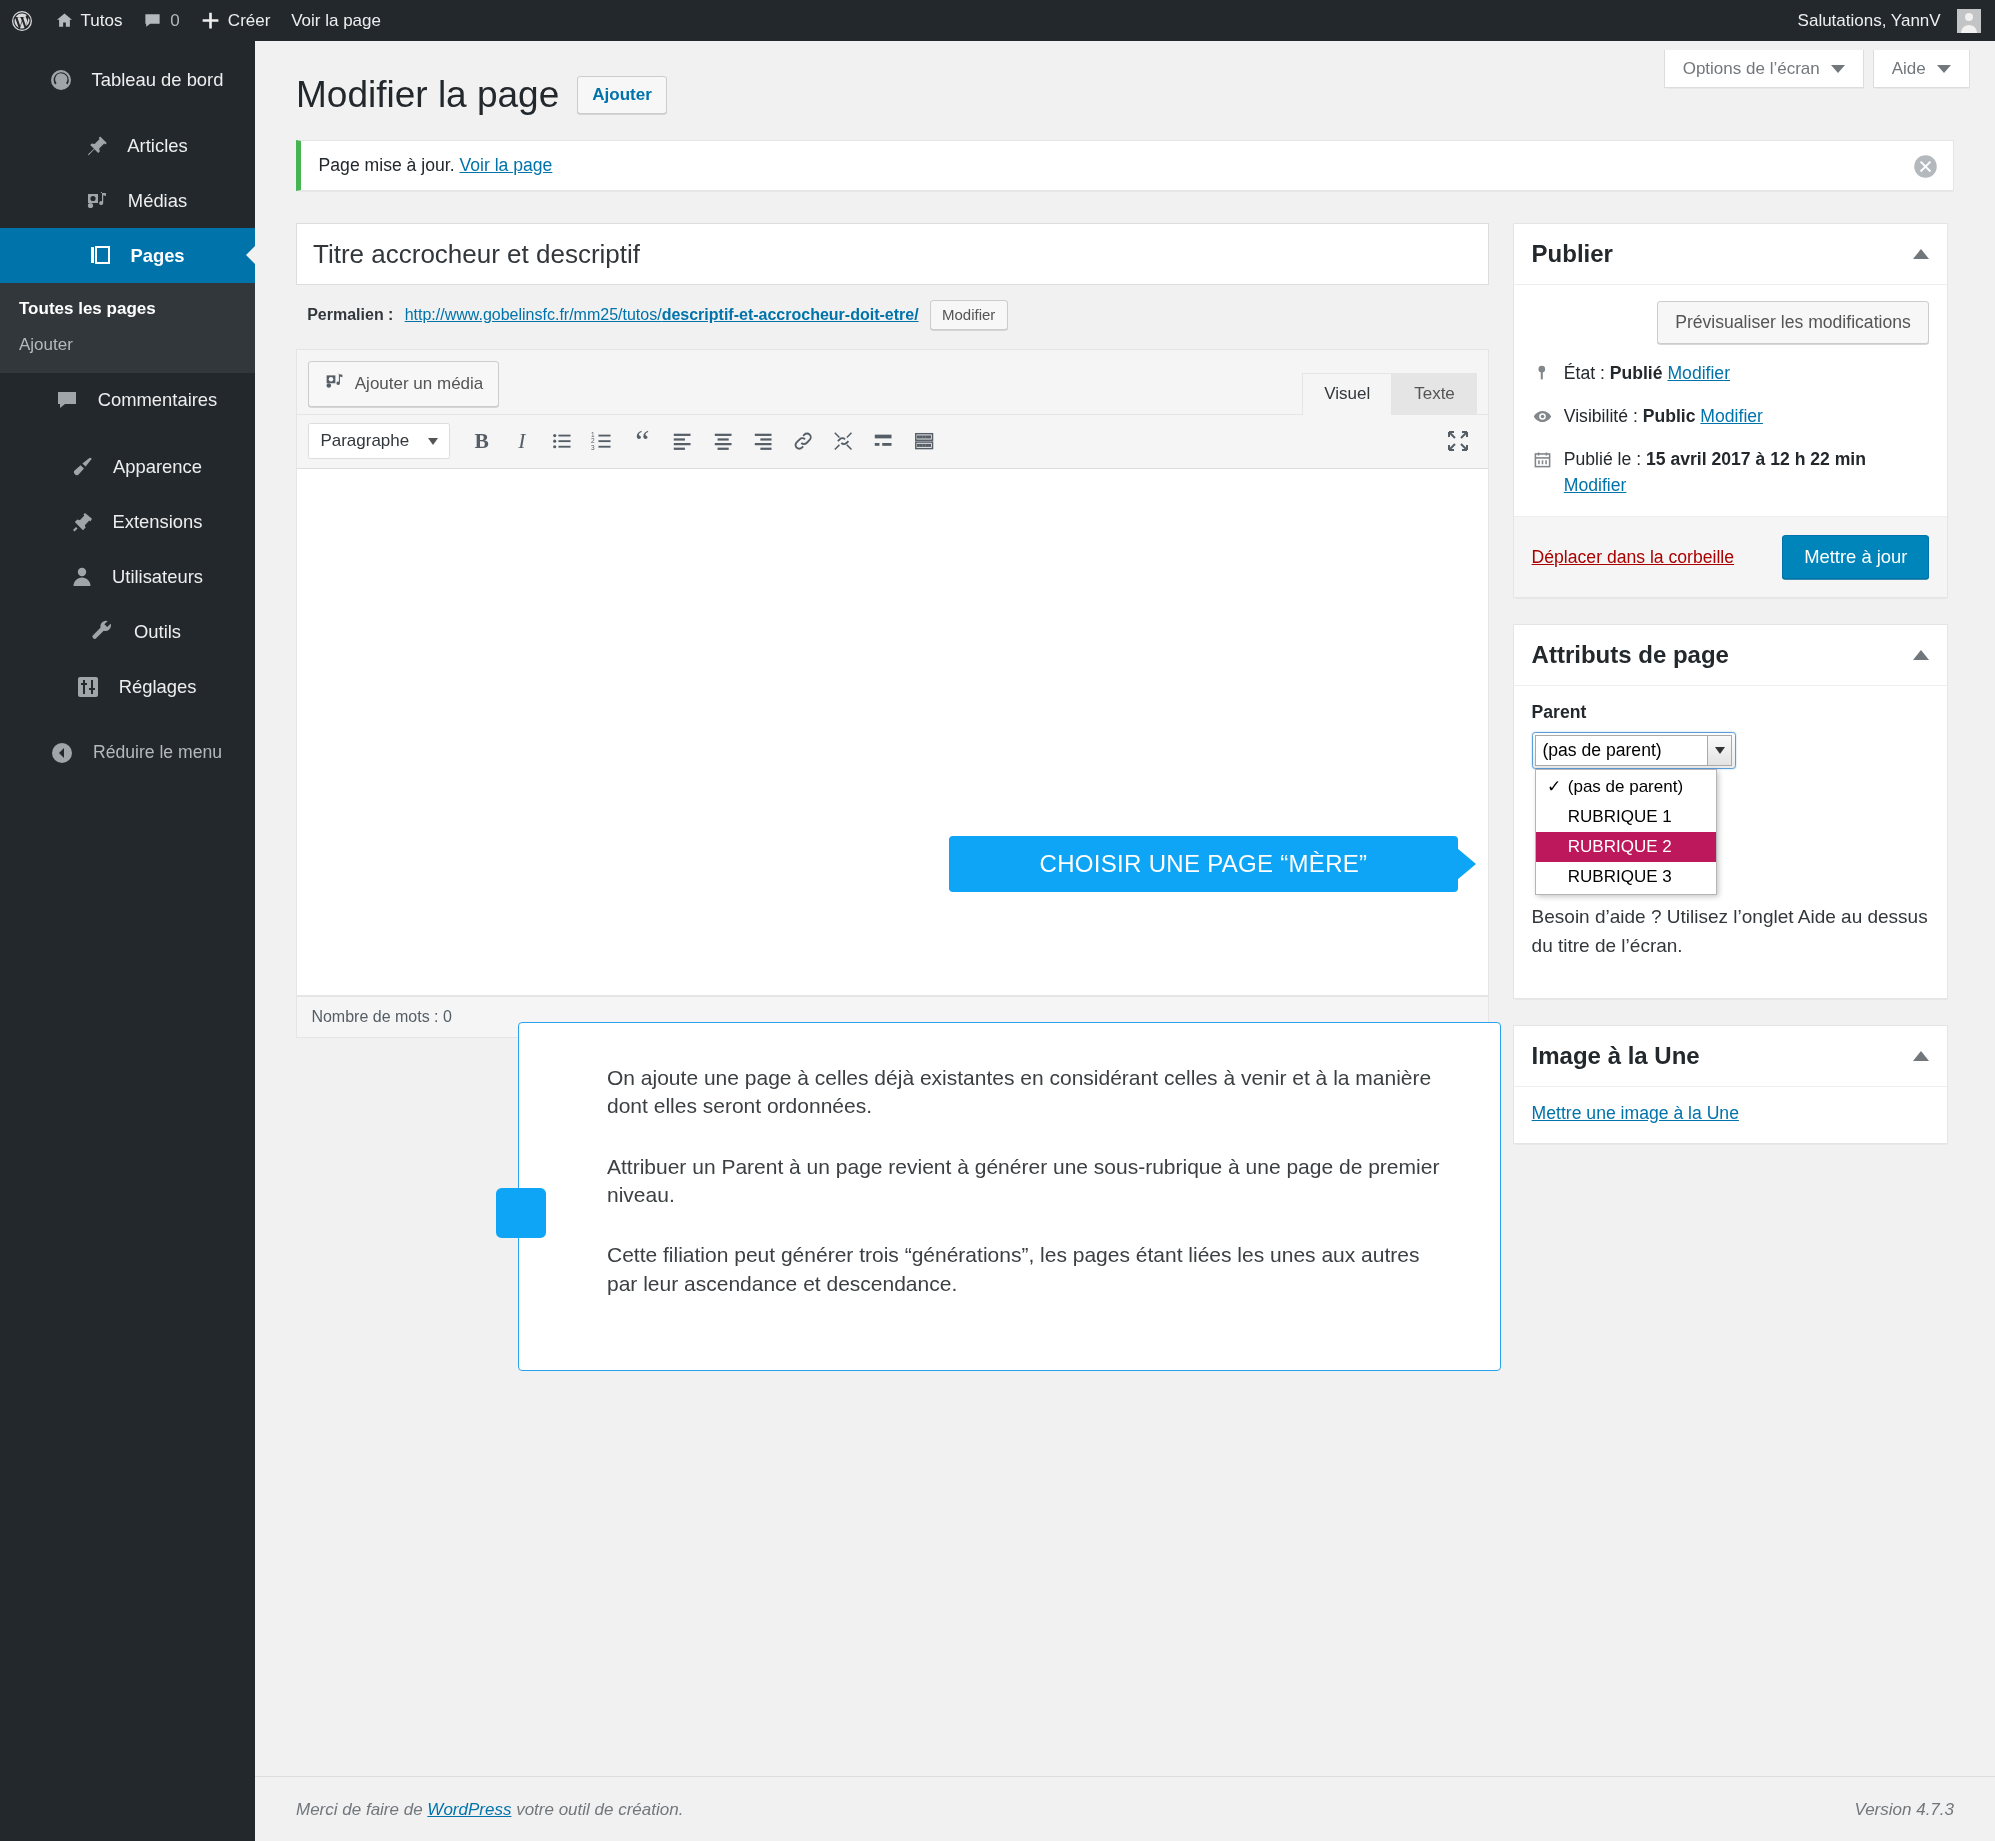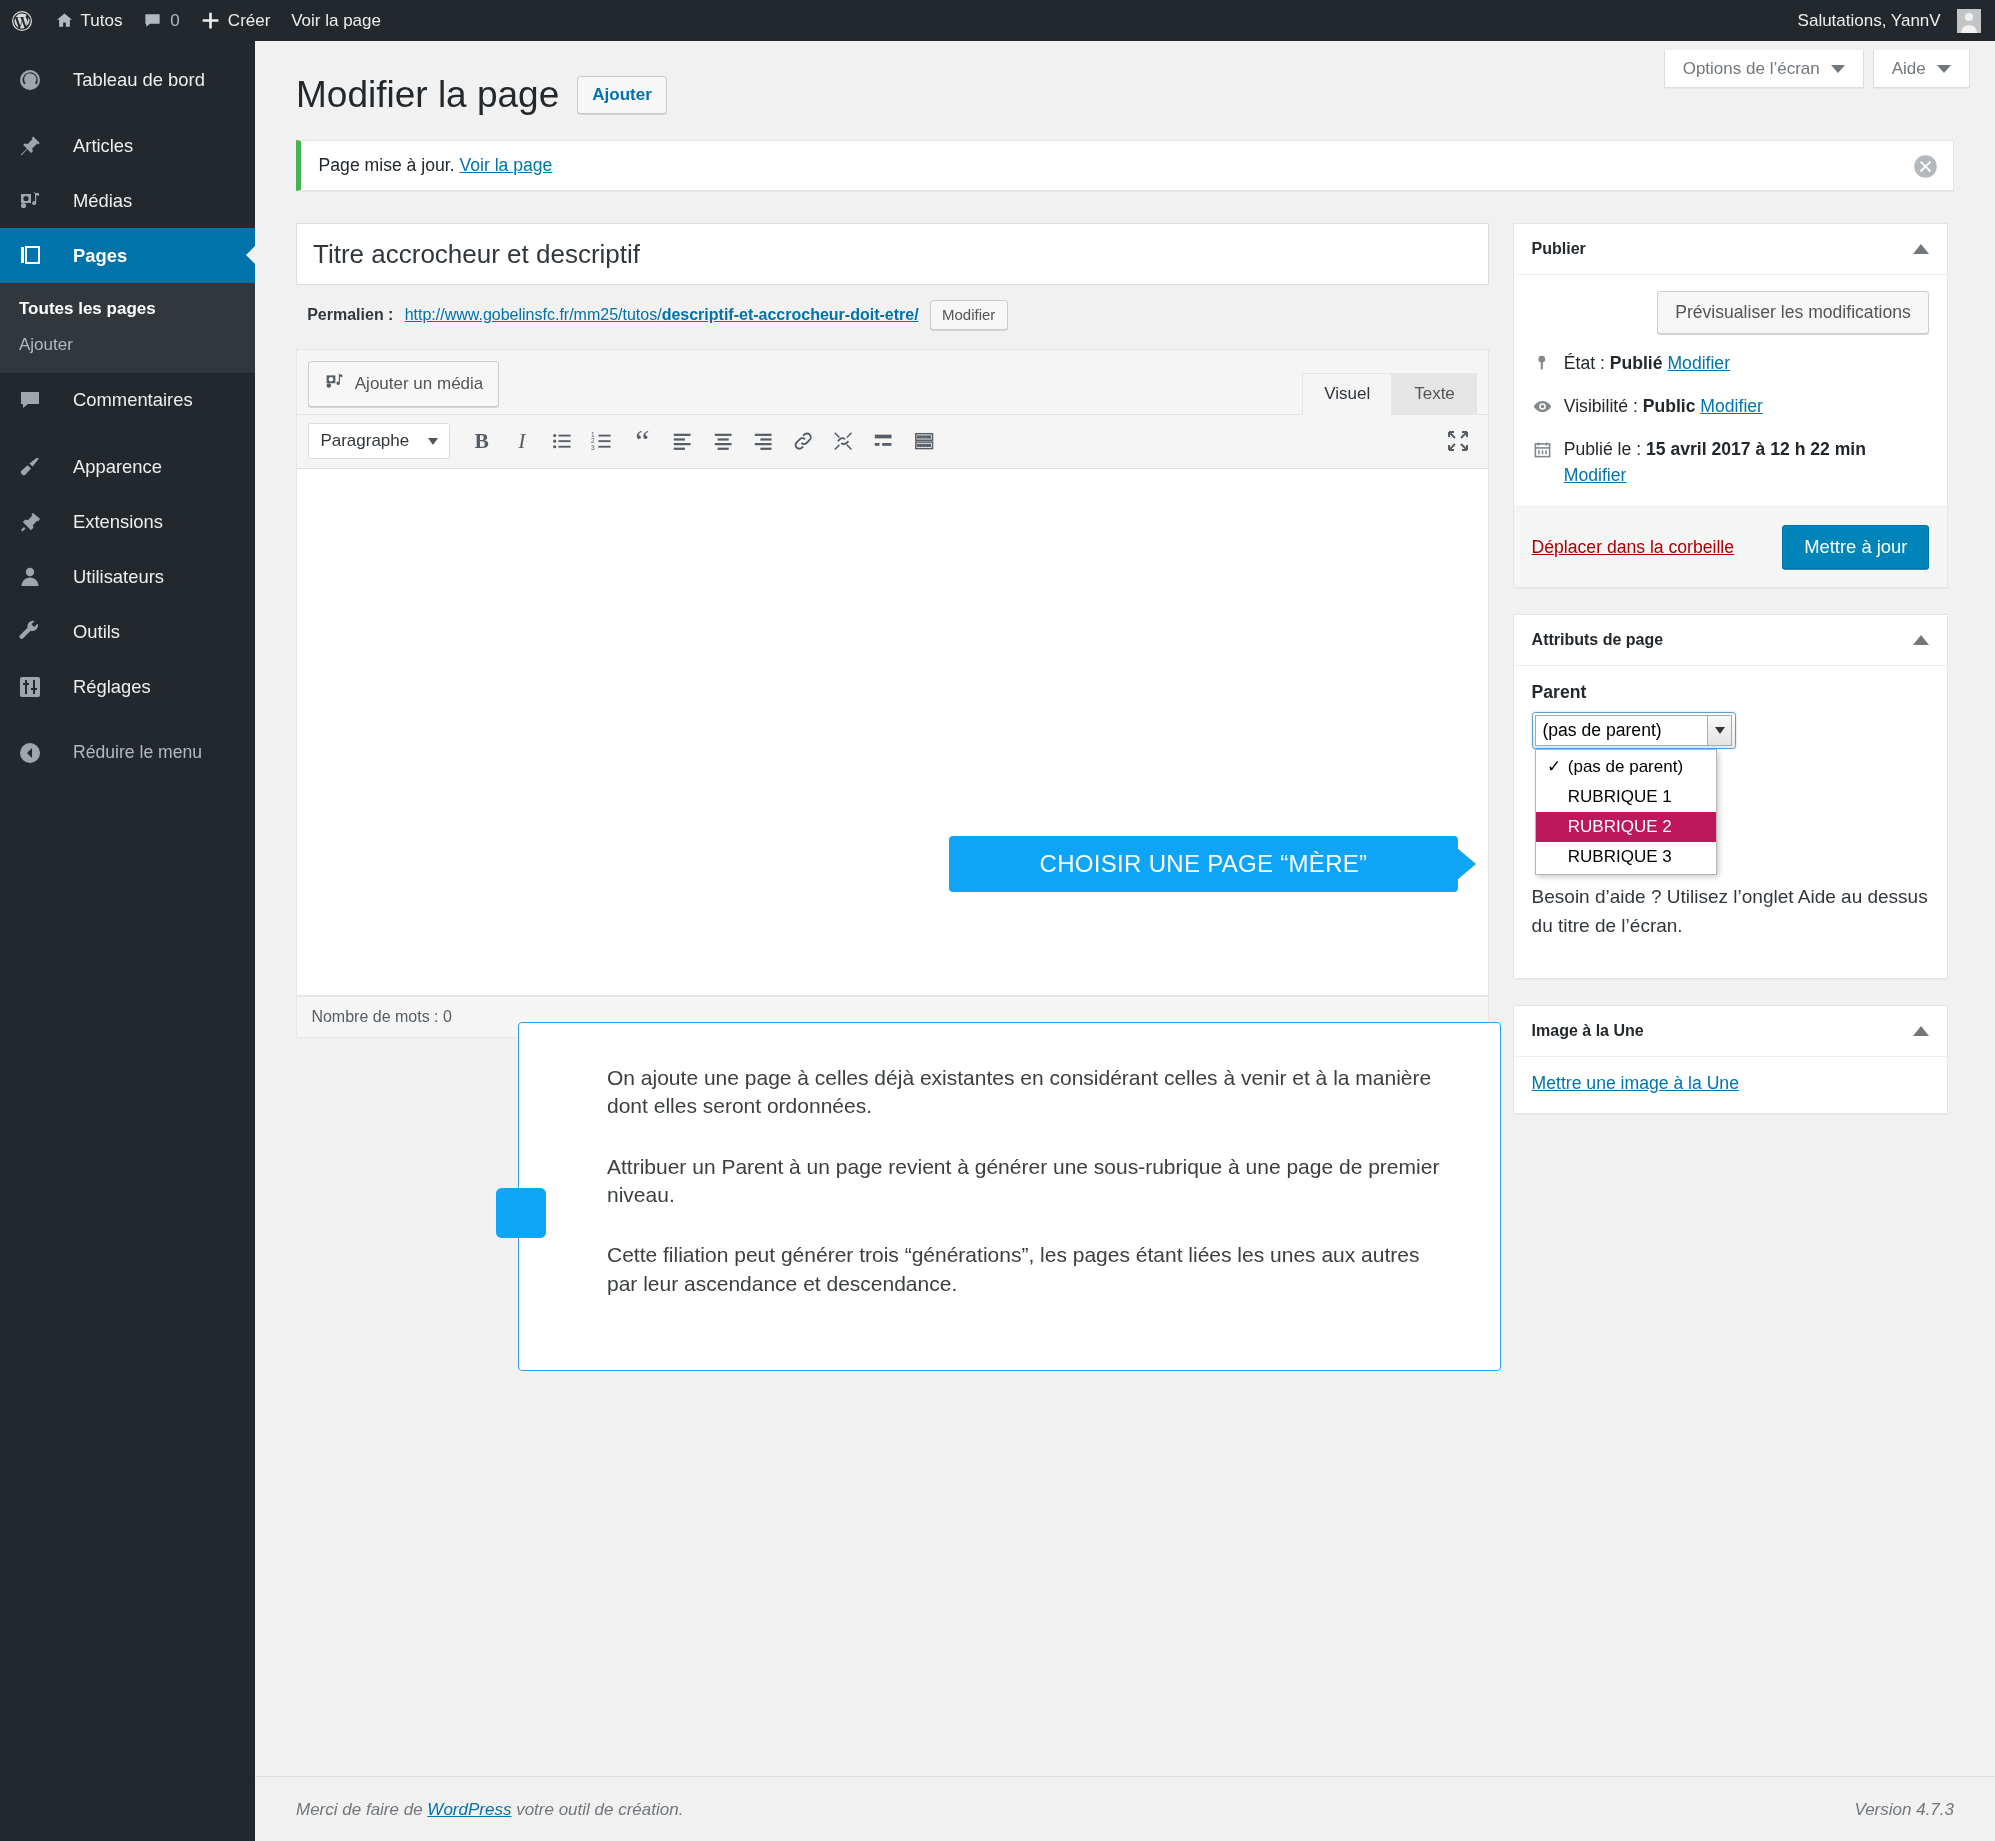--- a/index.html
+++ b/index.html
@@ -64,22 +64,23 @@
     z-index: 40;
   }
   .menu-item {
     position: relative;
     display: flex;
     align-items: center;
     height: 55px;
     padding-left: 16px;
     color: #eee;
     font-size: 18.4px;
-    gap: 30px;
-    cursor: pointer;
+    gap: 17px;
+    cursor: pointer;
+    justify-content: center;
   }
   .menu-item .mi-icon {
     width: 27px; height: 27px;
     display: inline-flex;
     align-items: center;
     justify-content: center;
     flex: none;
     color: #a0a5aa;
   }
   .menu-item.current {
@@ -334,21 +335,21 @@
   }
   .postbox-header {
     display: flex;
     align-items: center;
     justify-content: space-between;
     padding: 16px 17.6px;
     border-bottom: 0.8px solid #eee;
   }
   .postbox-header h2 {
     margin: 0;
-    font-size: 16px;
+    font-size: 24px;
     font-weight: 700;
     color: #23282d;
   }
   .toggle-tri {
     width: 0; height: 0;
     border-left: 8.8px solid transparent;
     border-right: 8.8px solid transparent;
     border-bottom: 10.4px solid #72777c;
     cursor: pointer;
   }

